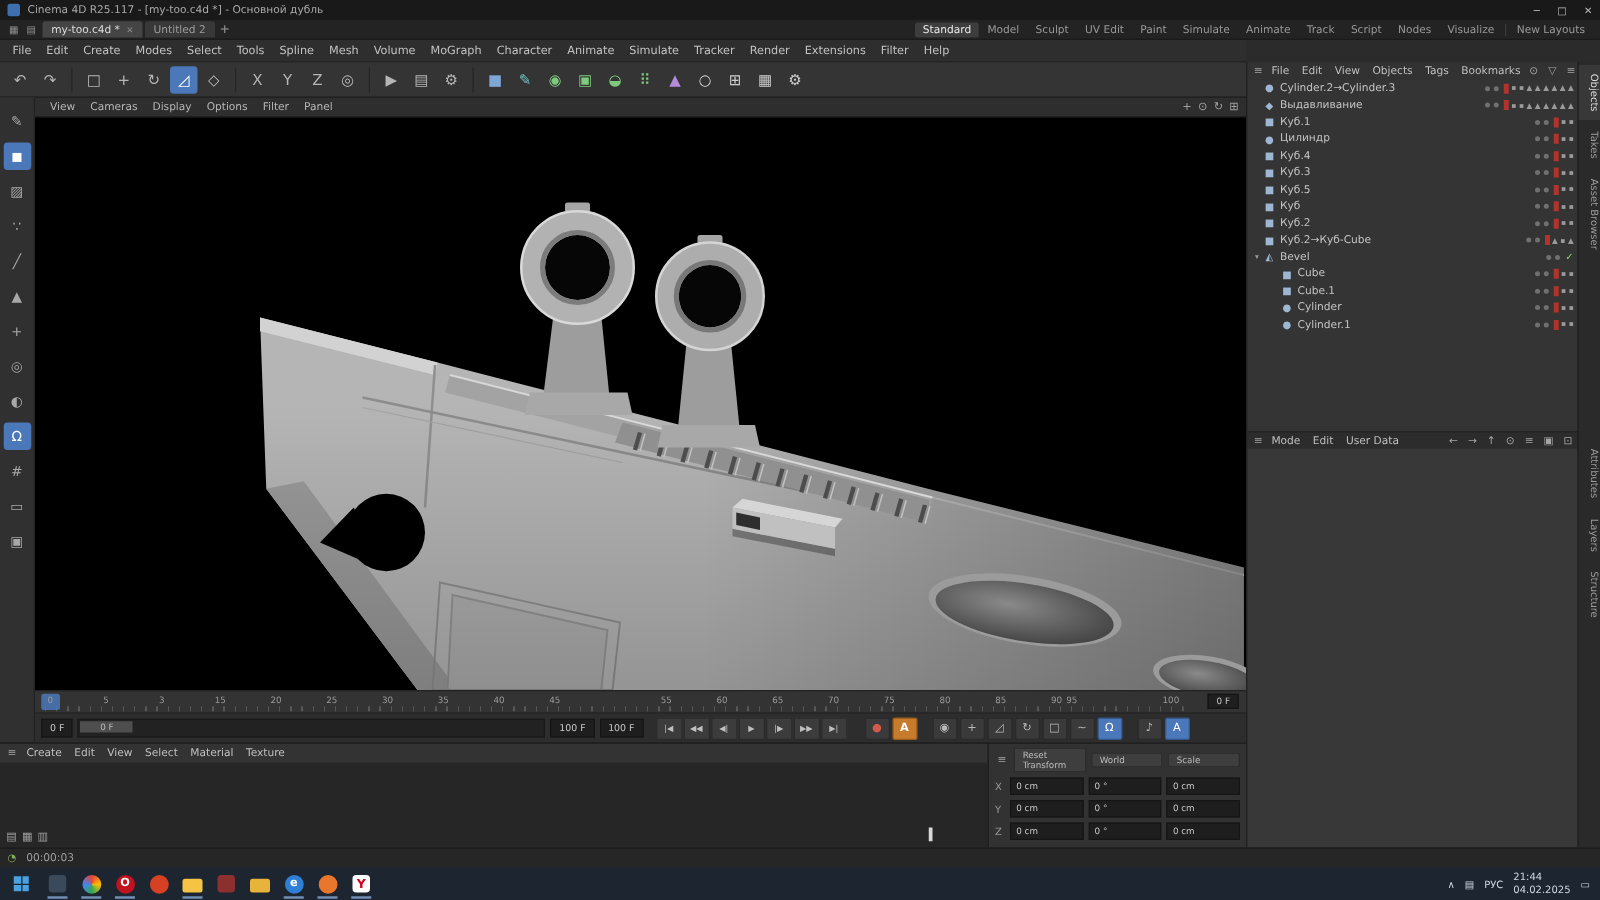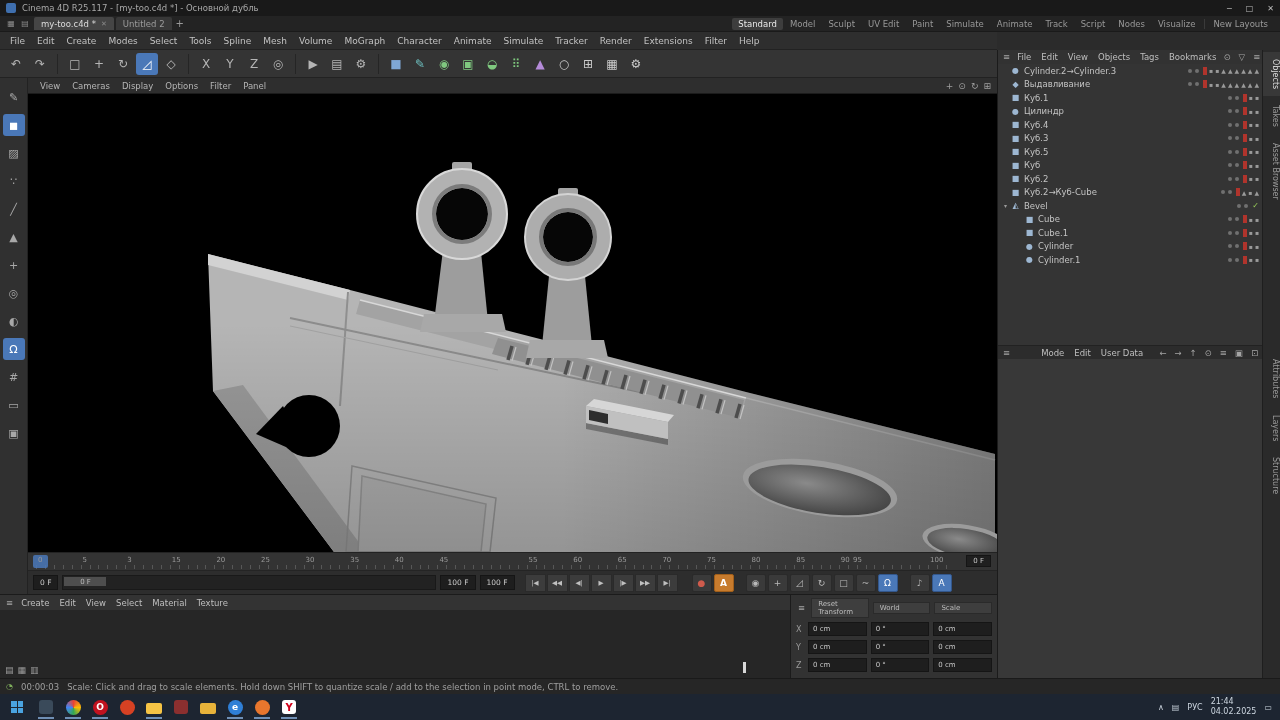--- a/index.html
+++ b/index.html
@@ -680,21 +680,21 @@
           <span class="ospace"></span>
           <span class="vdot"></span>
           <span class="vdot"></span>
           <span class="reddot"></span>
           <span class="tagi">▪</span>
           <span class="tagi">▪</span>
         </div>
       </div>
     <div id="attr-bar">
       <span class="pm-icon">≡</span>
-      <span id="attr-menu" style="display:flex;margin-left:24px;">
+      <span id="attr-menu" style="display:flex;">
           <span class="pm">Mode</span>
           <span class="pm">Edit</span>
           <span class="pm">User Data</span>
         </span>
       <span id="attr-icons">
           <span class="pm-icon">←</span>
           <span class="pm-icon">→</span>
           <span class="pm-icon">↑</span>
           <span class="pm-icon">⊙</span>
           <span class="pm-icon">≡</span>
@@ -714,21 +714,20 @@
     <div id="side-bottom">
         <div class="vtab">Attributes</div>
         <div class="vtab">Layers</div>
         <div class="vtab">Structure</div>
       </div>
   </div>
 
   <div class="abs statusbar">
     <span class="status-clock-icon">◔</span>
     <span>00:00:03</span>
-    <span>Scale: Click and drag to scale elements. Hold down SHIFT to quantize scale / add to the selection in point mode, CTRL to remove.</span>
   </div>
 
   <div class="abs taskbar">
     <div class="start">
       <span class="winlogo">
           <i></i>
           <i></i>
           <i></i>
           <i></i>
         </span>

